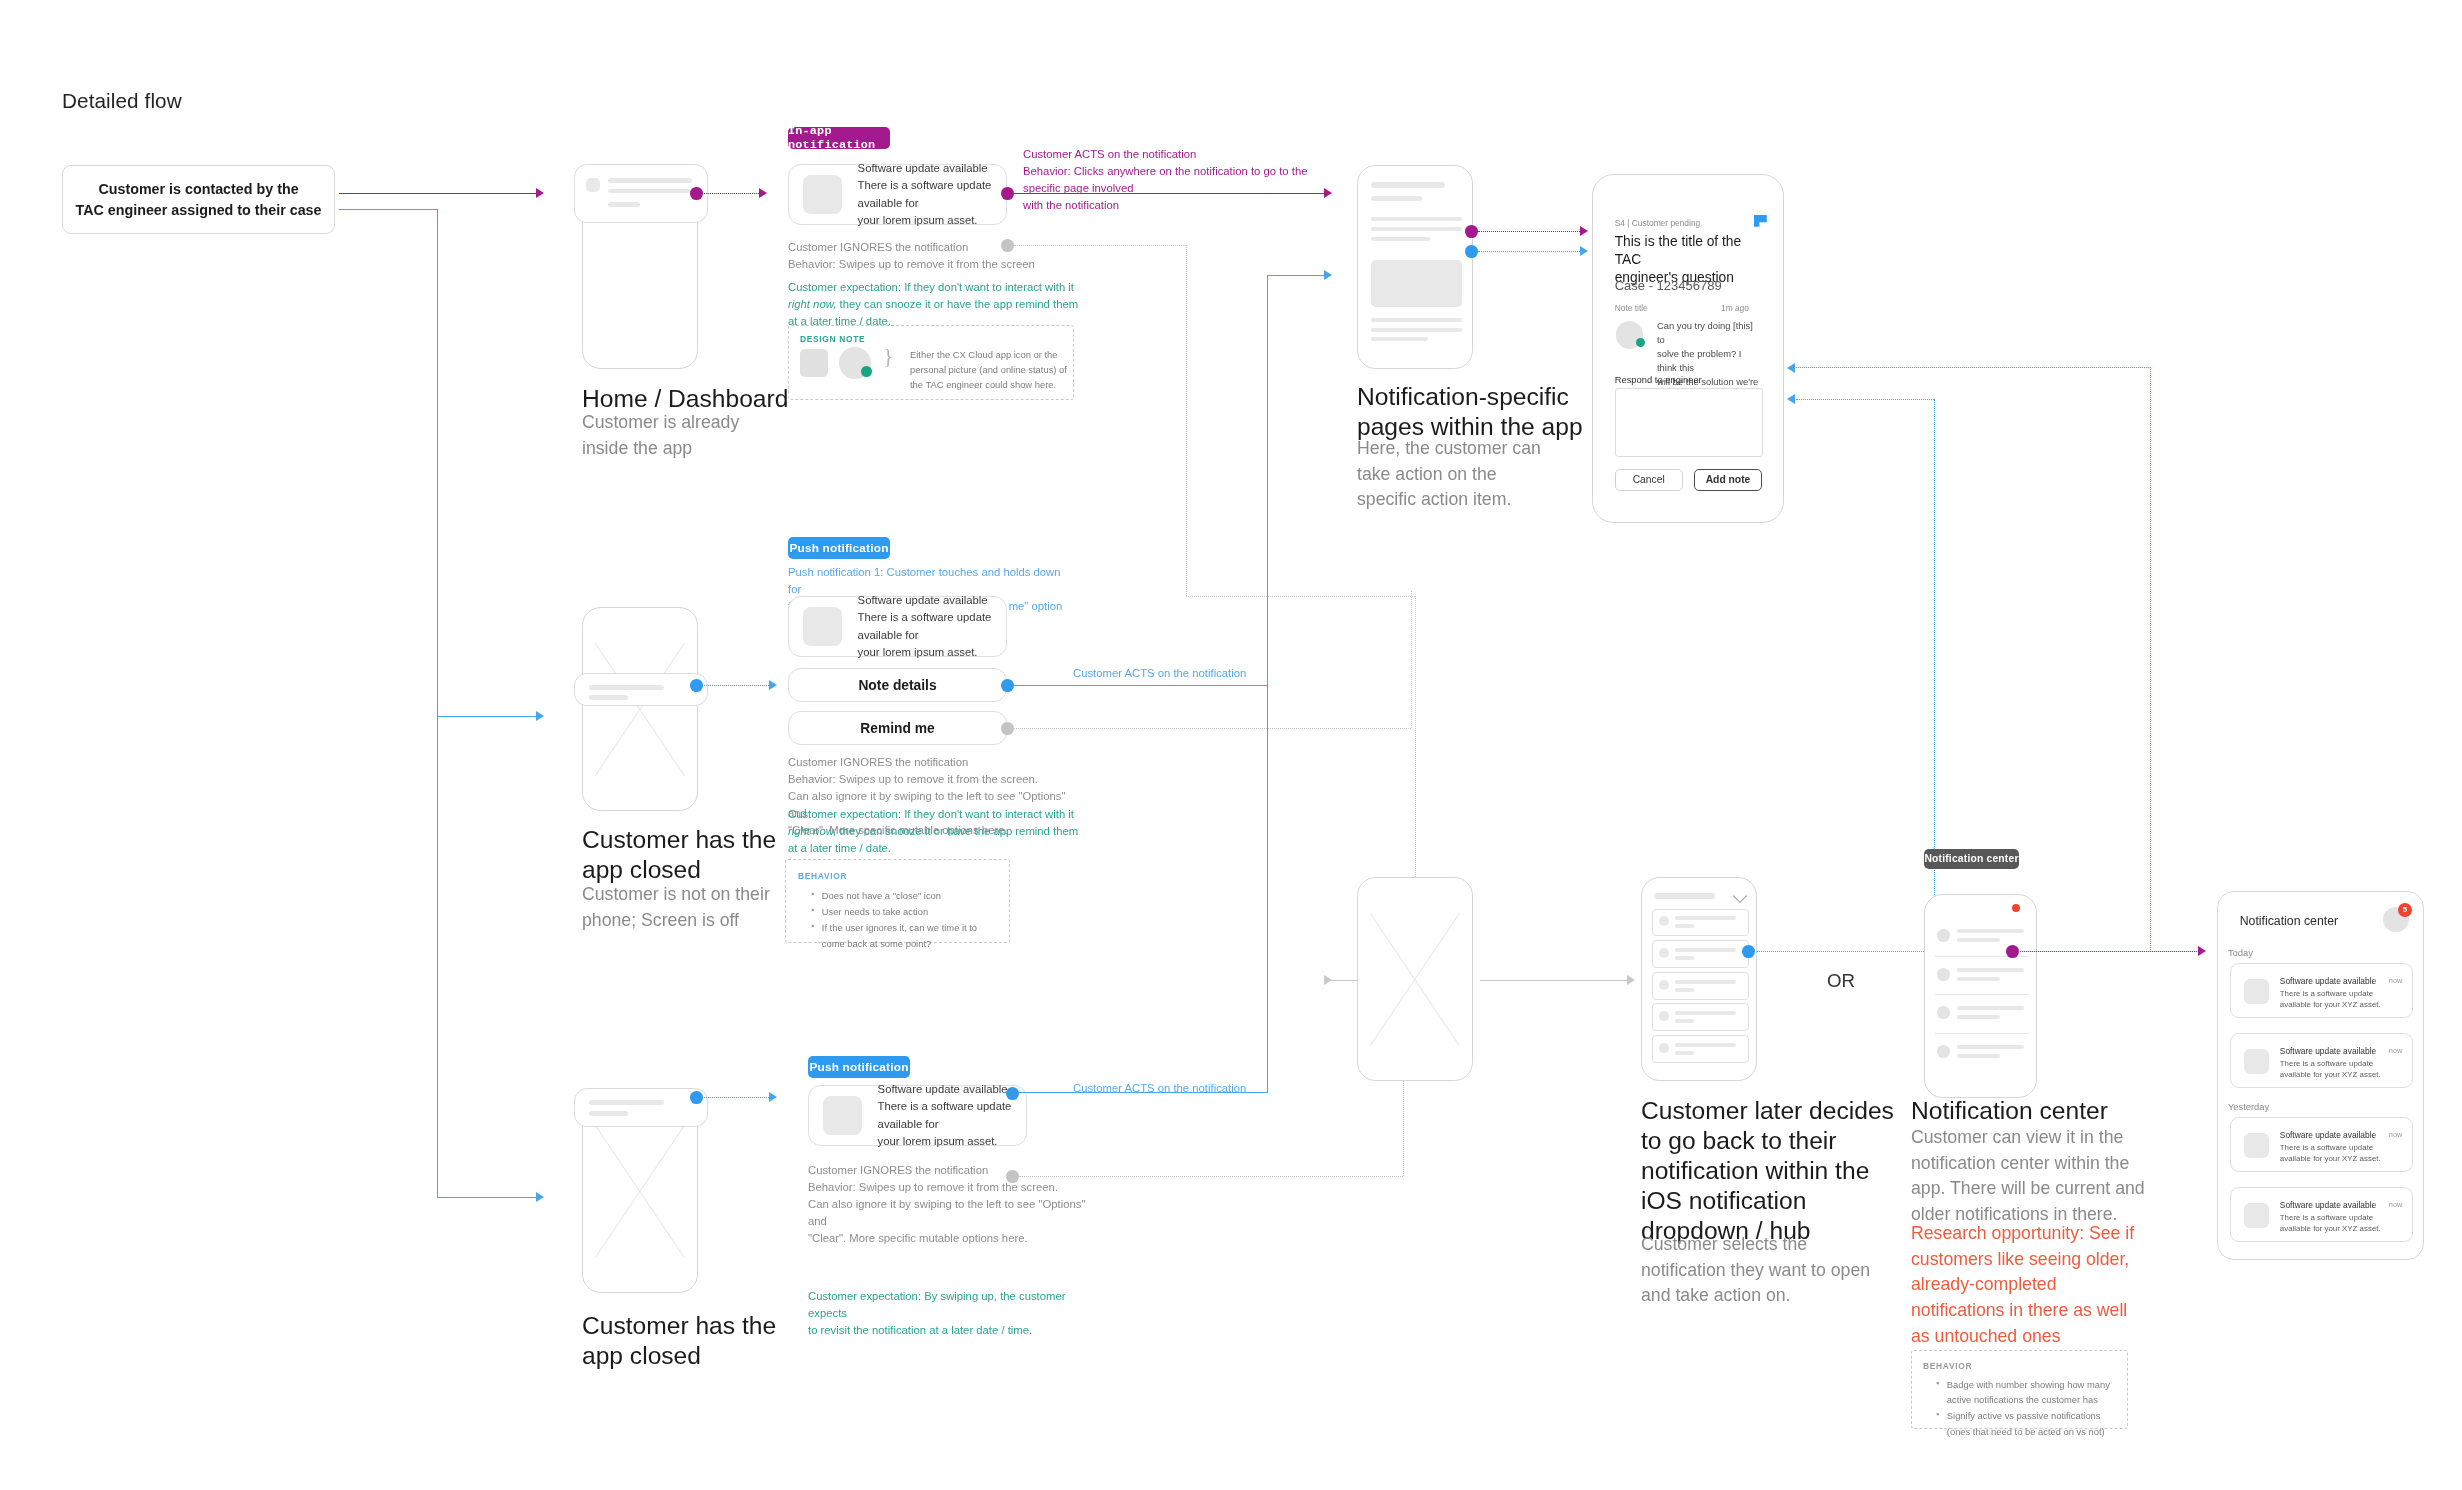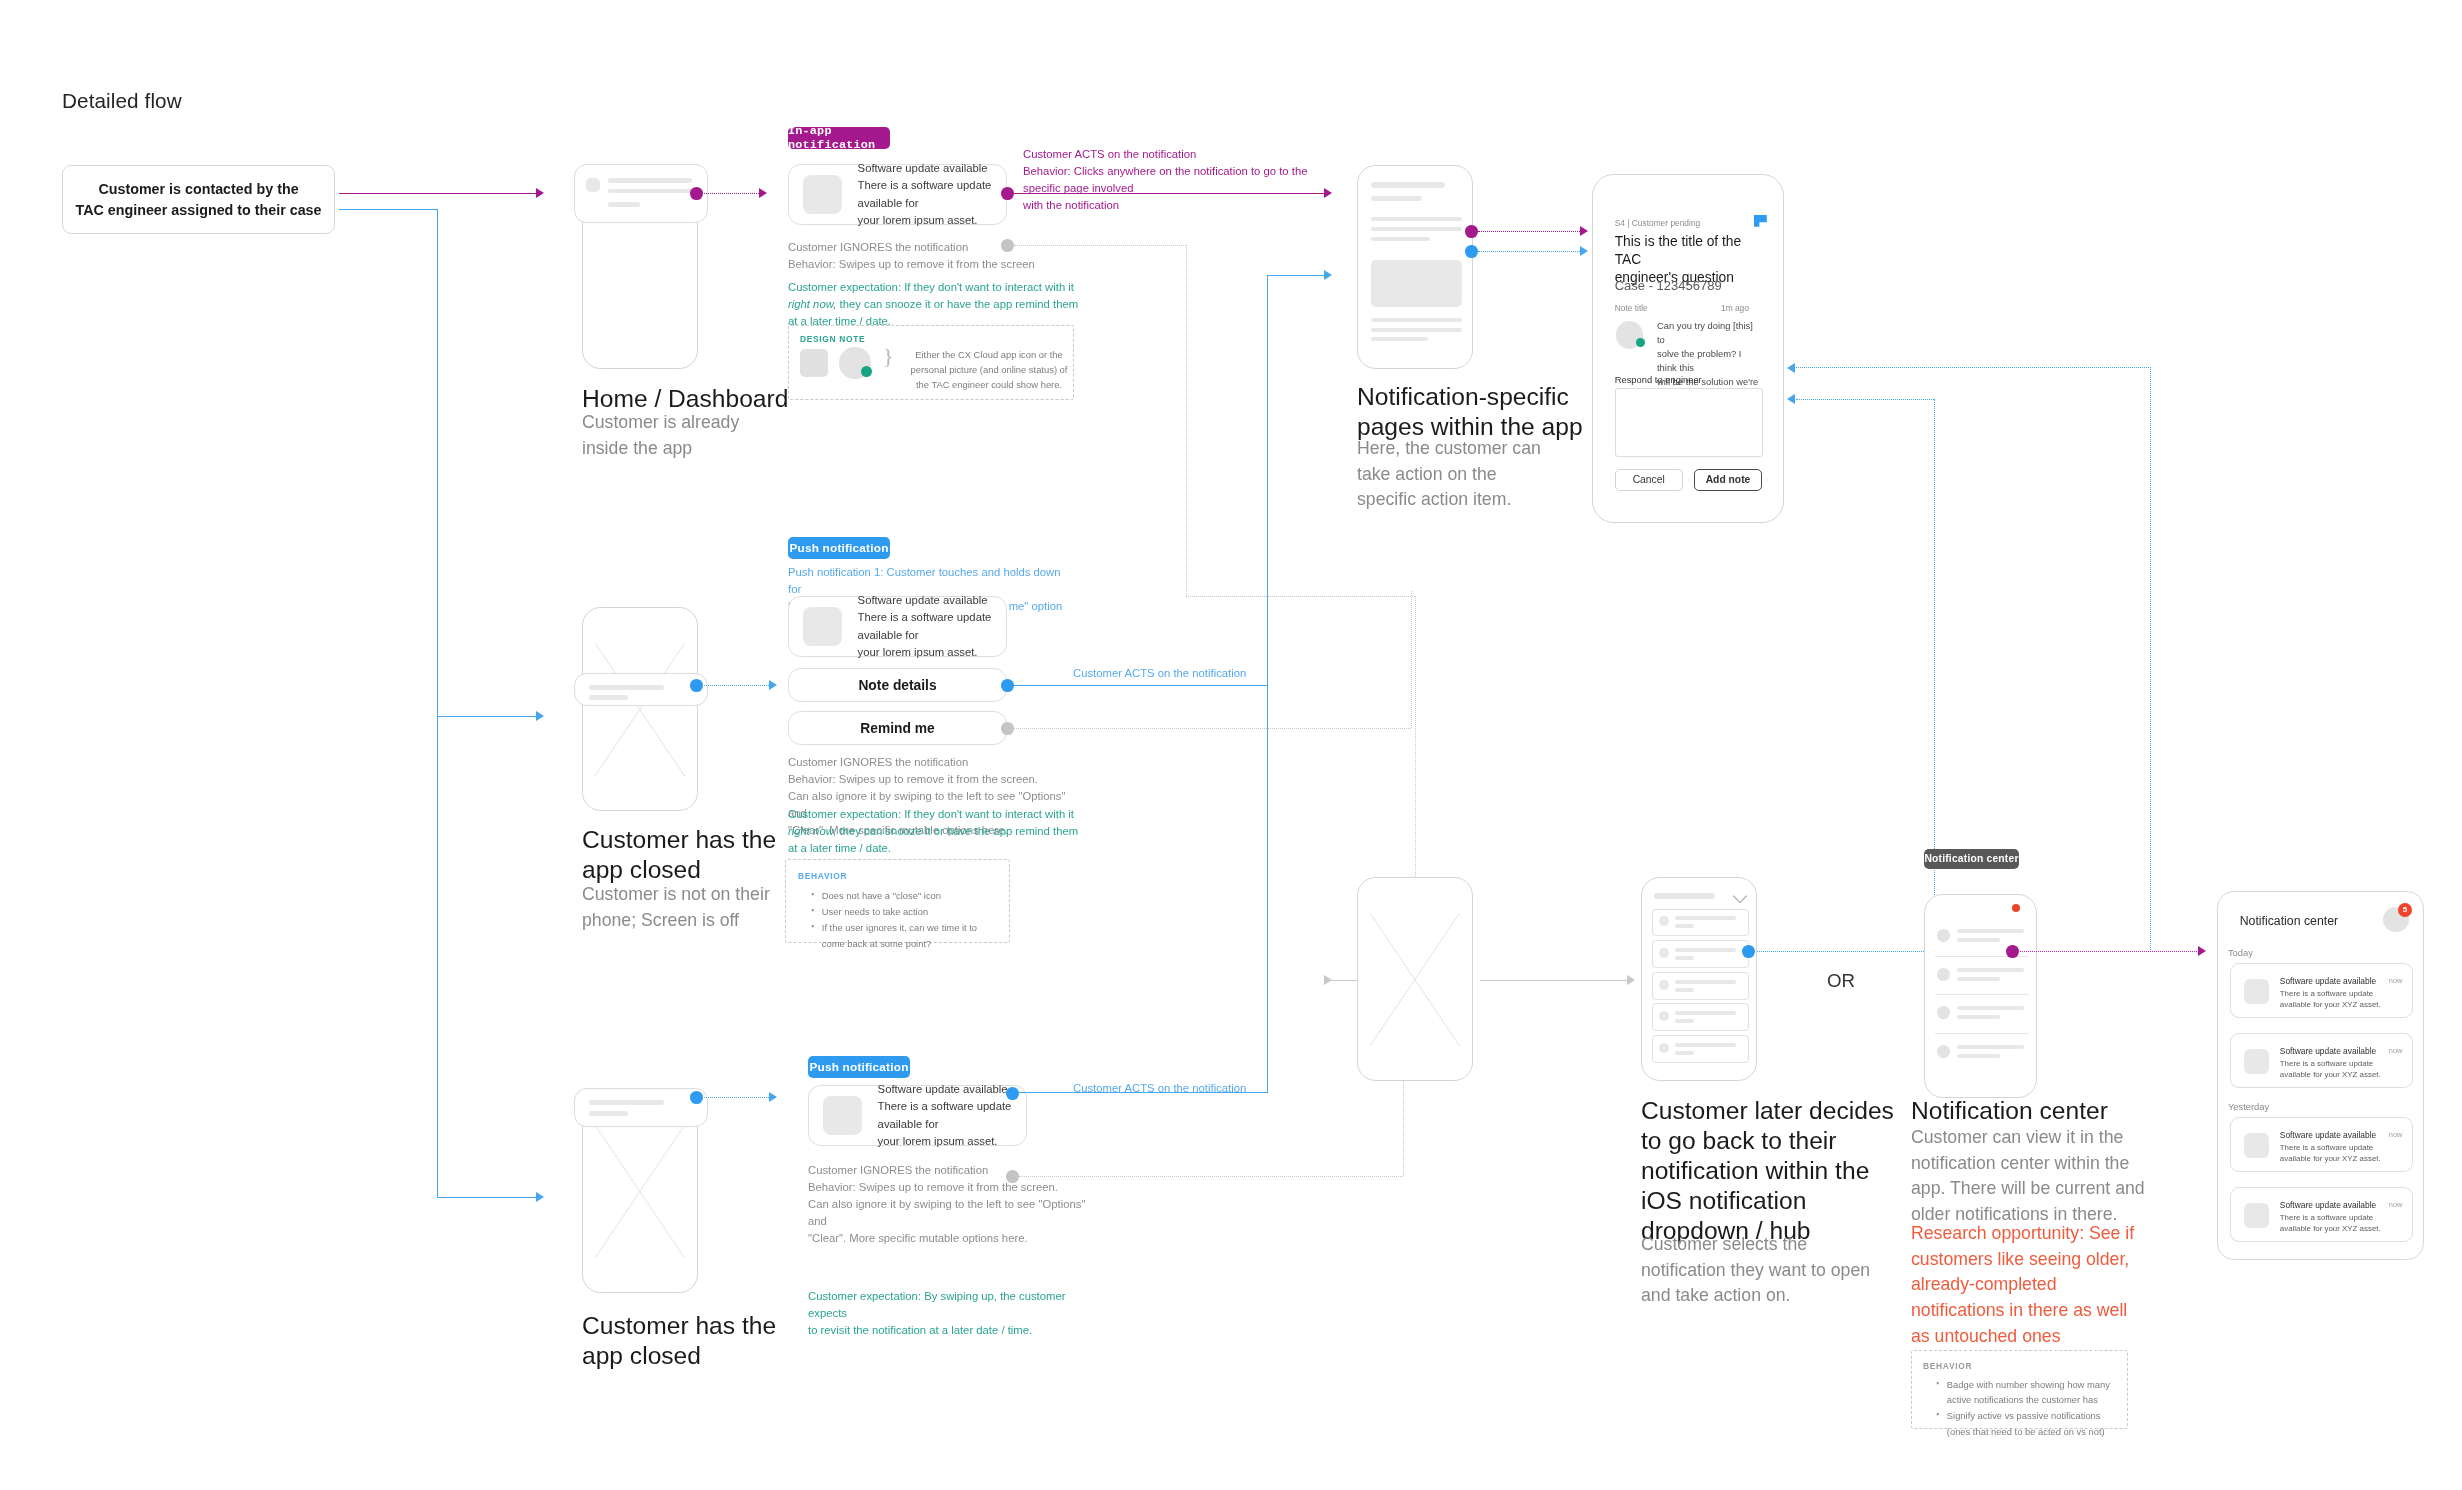--- a/index.html
+++ b/index.html
@@ -185,21 +185,21 @@
   <div class="dot-h" style="left:1186px;top:596px;width:229px;border-color:#c8c8c8;"></div>
   <div class="dot-v" style="left:1415px;top:596px;height:379px;border-color:#c8c8c8;"></div>
   <div class="arrow down" style="left:1410px;top:975px;border-top-color:#c8c8c8;"></div>
 
   <div class="dashbox" style="left:788px;top:325px;width:286px;height:75px;"></div>
   <div class="dashbox-title teal" style="left:800px;top:334px;">DESIGN NOTE</div>
   <div class="sk-sq" style="left:800px;top:349px;width:27.6px;height:27.6px;background:#e0e0e0;"></div>
   <div class="sk-circ" style="left:839px;top:347px;width:31.5px;height:31.5px;"></div>
   <div style="position:absolute;left:861px;top:366px;width:10.8px;height:10.8px;border-radius:50%;background:#18a383;"></div>
   <div style="position:absolute;left:883px;top:344px;font-size:21.7px;color:#b5b5b5;font-family:'Liberation Serif',serif;">}</div>
-  <div class="dashbox-body" style="left:910px;top:347px;width:158px;white-space:pre-line;text-align:center;">Either the CX Cloud app icon or the
+  <div class="dashbox-body" style="left:910px;top:347px;width:158px;white-space:pre-line;">Either the CX Cloud app icon or the
 personal picture (and online status) of
 the TAC engineer could show here.</div>
 
   <div class="phone" style="left:582px;top:607px;width:116px;height:204px;">
     <div class="phone-x"></div>
     <div class="topcard" style="left:-8.9px;top:65px;width:134px;height:33px;">
       <div class="sk" style="left:13.8px;top:10.8px;width:75px;height:4.9px;"></div>
       <div class="sk" style="left:13.8px;top:20.7px;width:39px;height:4.9px;"></div>
     </div>
   </div>

